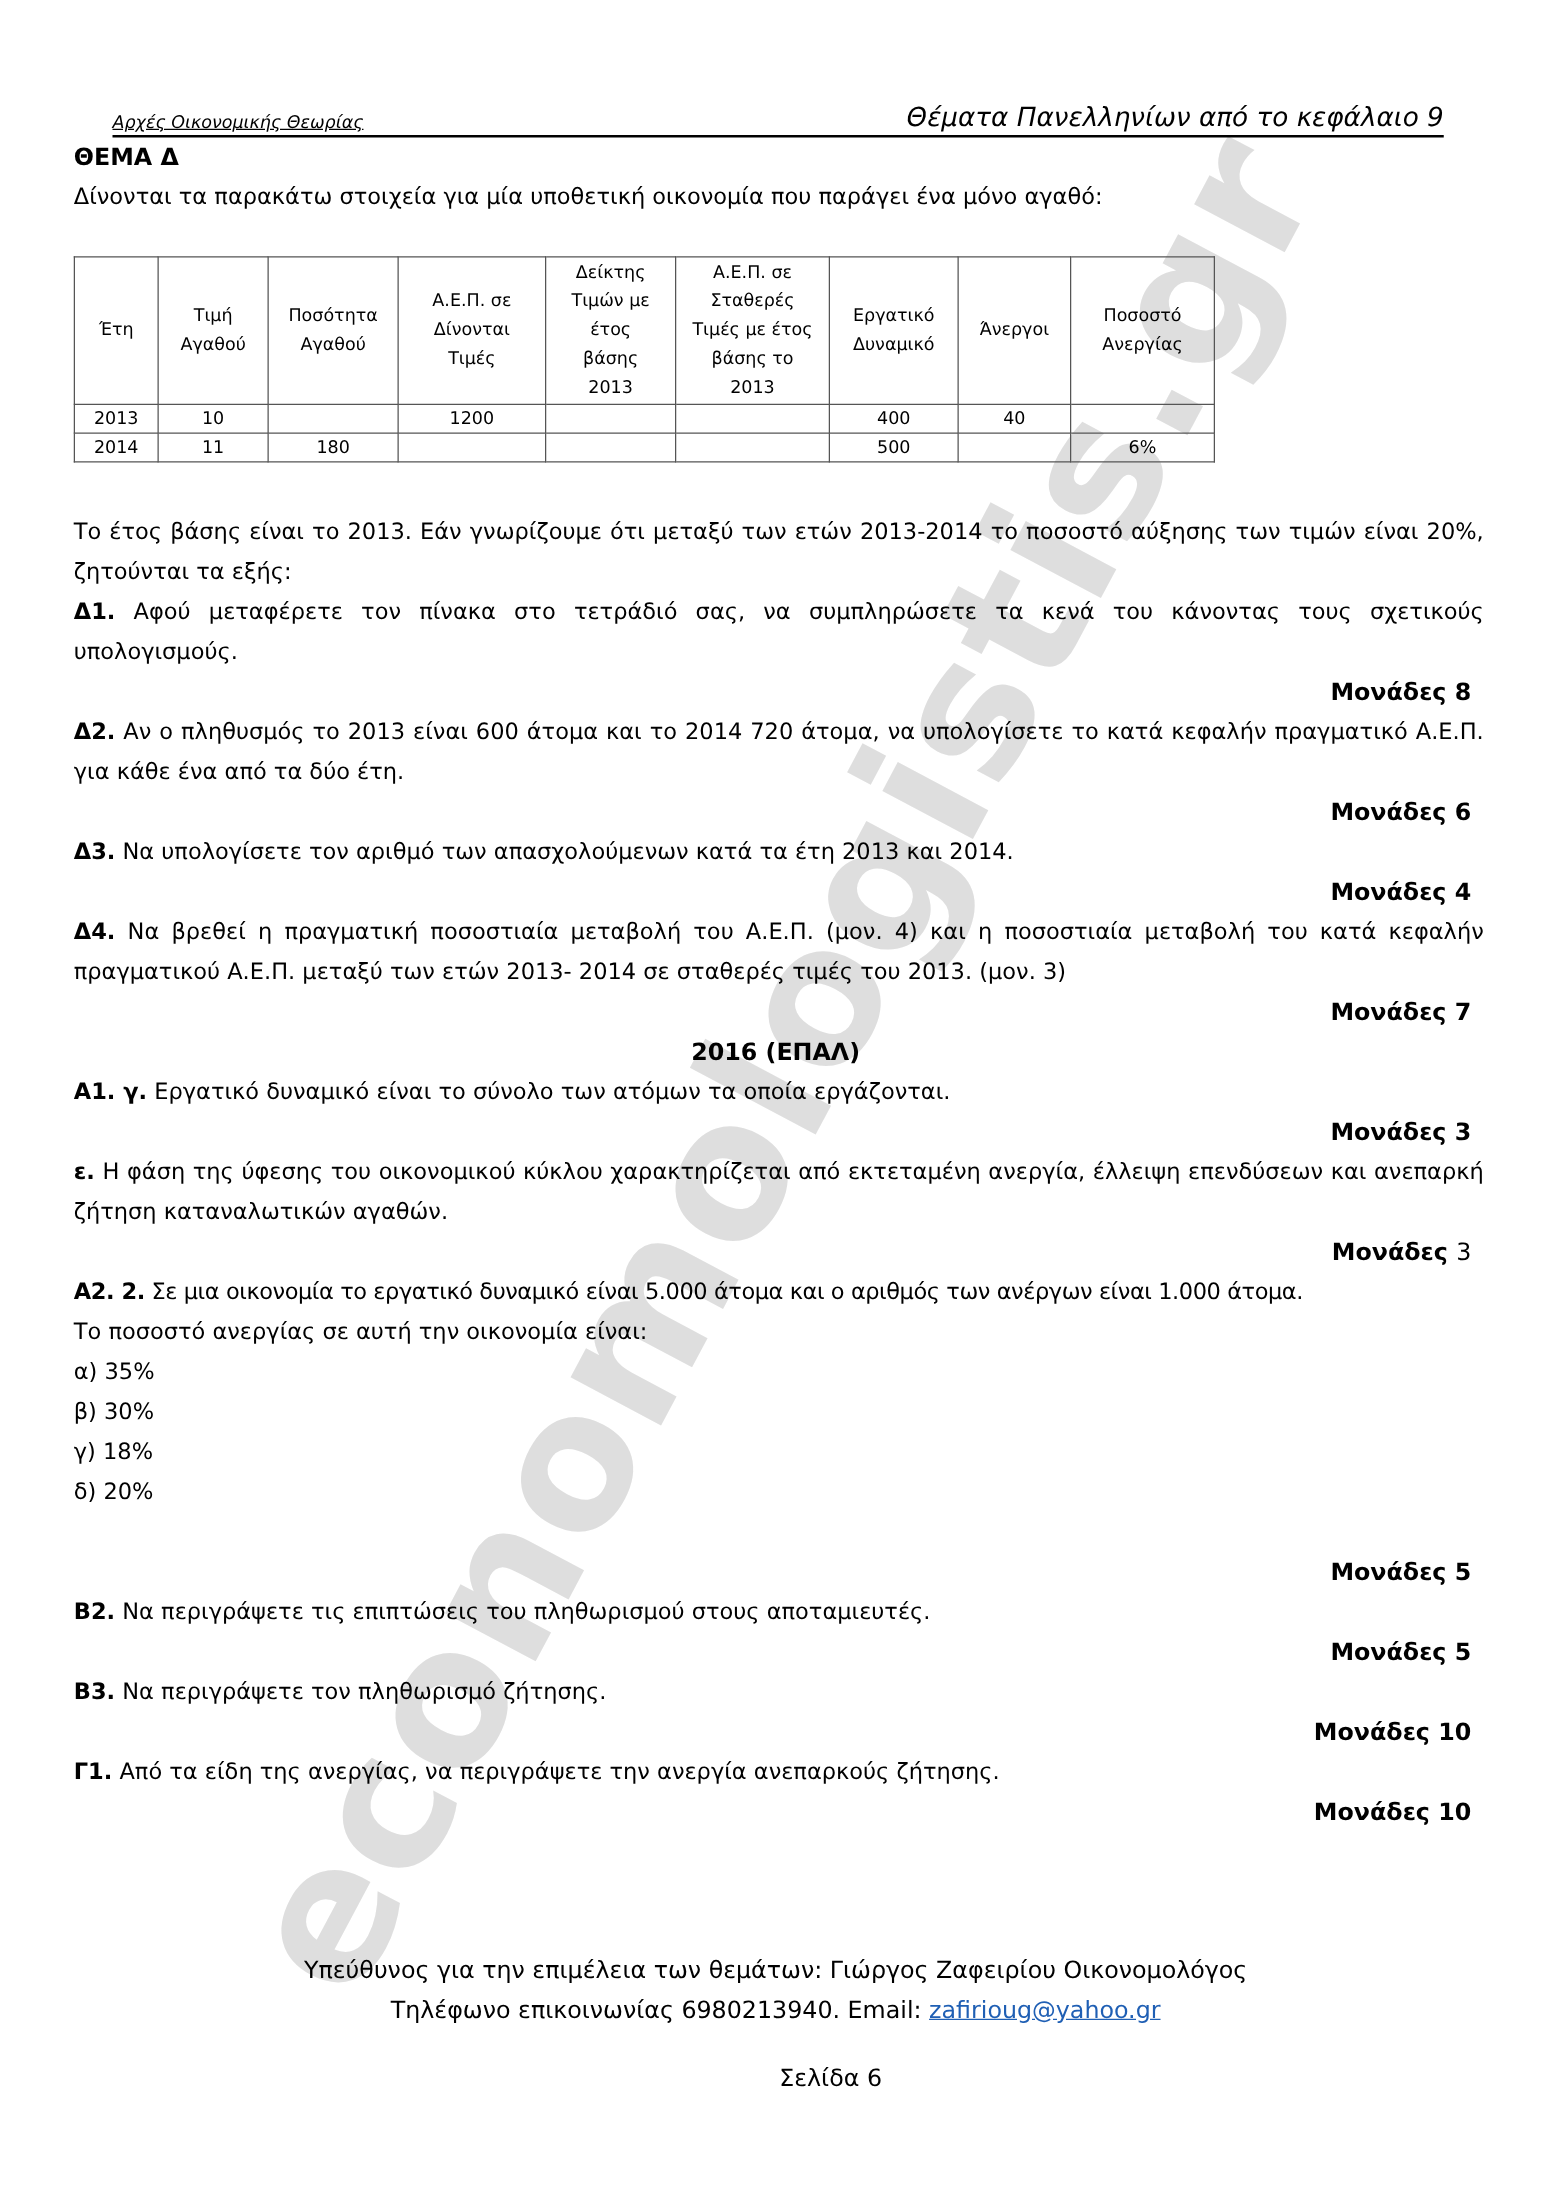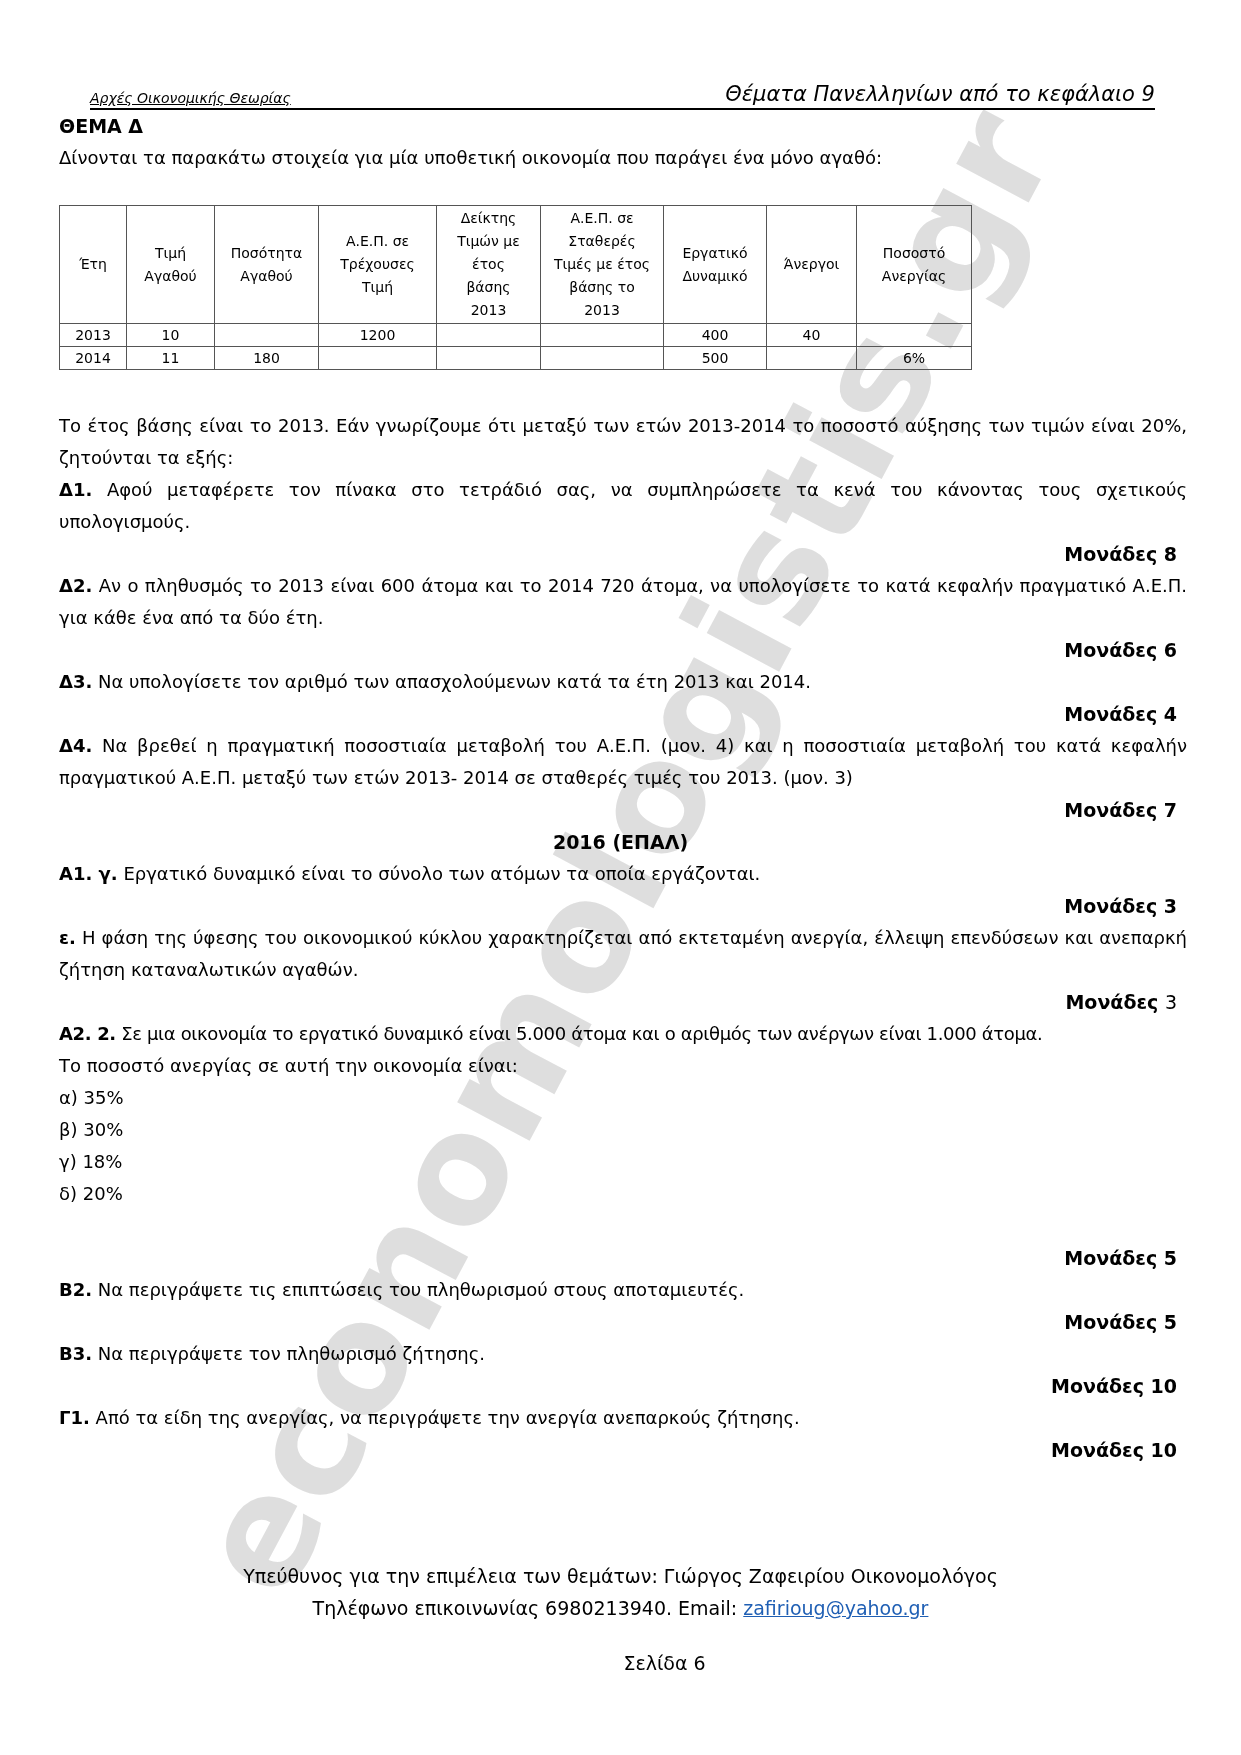--- a/index.html
+++ b/index.html
@@ -67,21 +67,21 @@
 
     <div class="t bold" style="left:59px; top:110px; font-size:19px;">ΘΕΜΑ Δ</div>
     <div class="t" style="left:59px; top:142px;">Δίνονται τα παρακάτω στοιχεία για μία υποθετική οικονομία που παράγει ένα μόνο αγαθό:</div>
 
     <table class="data">
       <thead>
         <tr>
           <th style="width:66px">Έτη</th>
           <th style="width:88px; white-space:normal; padding:0 14px; box-sizing:border-box;">Τιμή Αγαθού</th>
           <th style="width:104px; padding:0 10px; box-sizing:border-box;">Ποσότητα Αγαθού</th>
-          <th style="width:118px; padding:0 12px; box-sizing:border-box;">Α.Ε.Π. σε Τρέχουσες Τιμή</th>
+          <th style="width:118px; padding:0 12px; box-sizing:border-box;">Α.Ε.Π. σε Δίνονται Τιμές</th>
           <th style="width:104px; padding:0 14px; box-sizing:border-box;">Δείκτης Τιμών με έτος βάσης 2013</th>
           <th style="width:123px; padding:0 12px; box-sizing:border-box;">Α.Ε.Π. σε Σταθερές Τιμές με έτος βάσης το 2013</th>
           <th style="width:103px; padding:0 10px; box-sizing:border-box;">Εργατικό Δυναμικό</th>
           <th style="width:89px">Άνεργοι</th>
           <th style="width:115px; padding:0 16px; box-sizing:border-box;">Ποσοστό Ανεργίας</th>
         </tr>
       </thead>
       <tbody>
         <tr>
           <td>2013</td>

